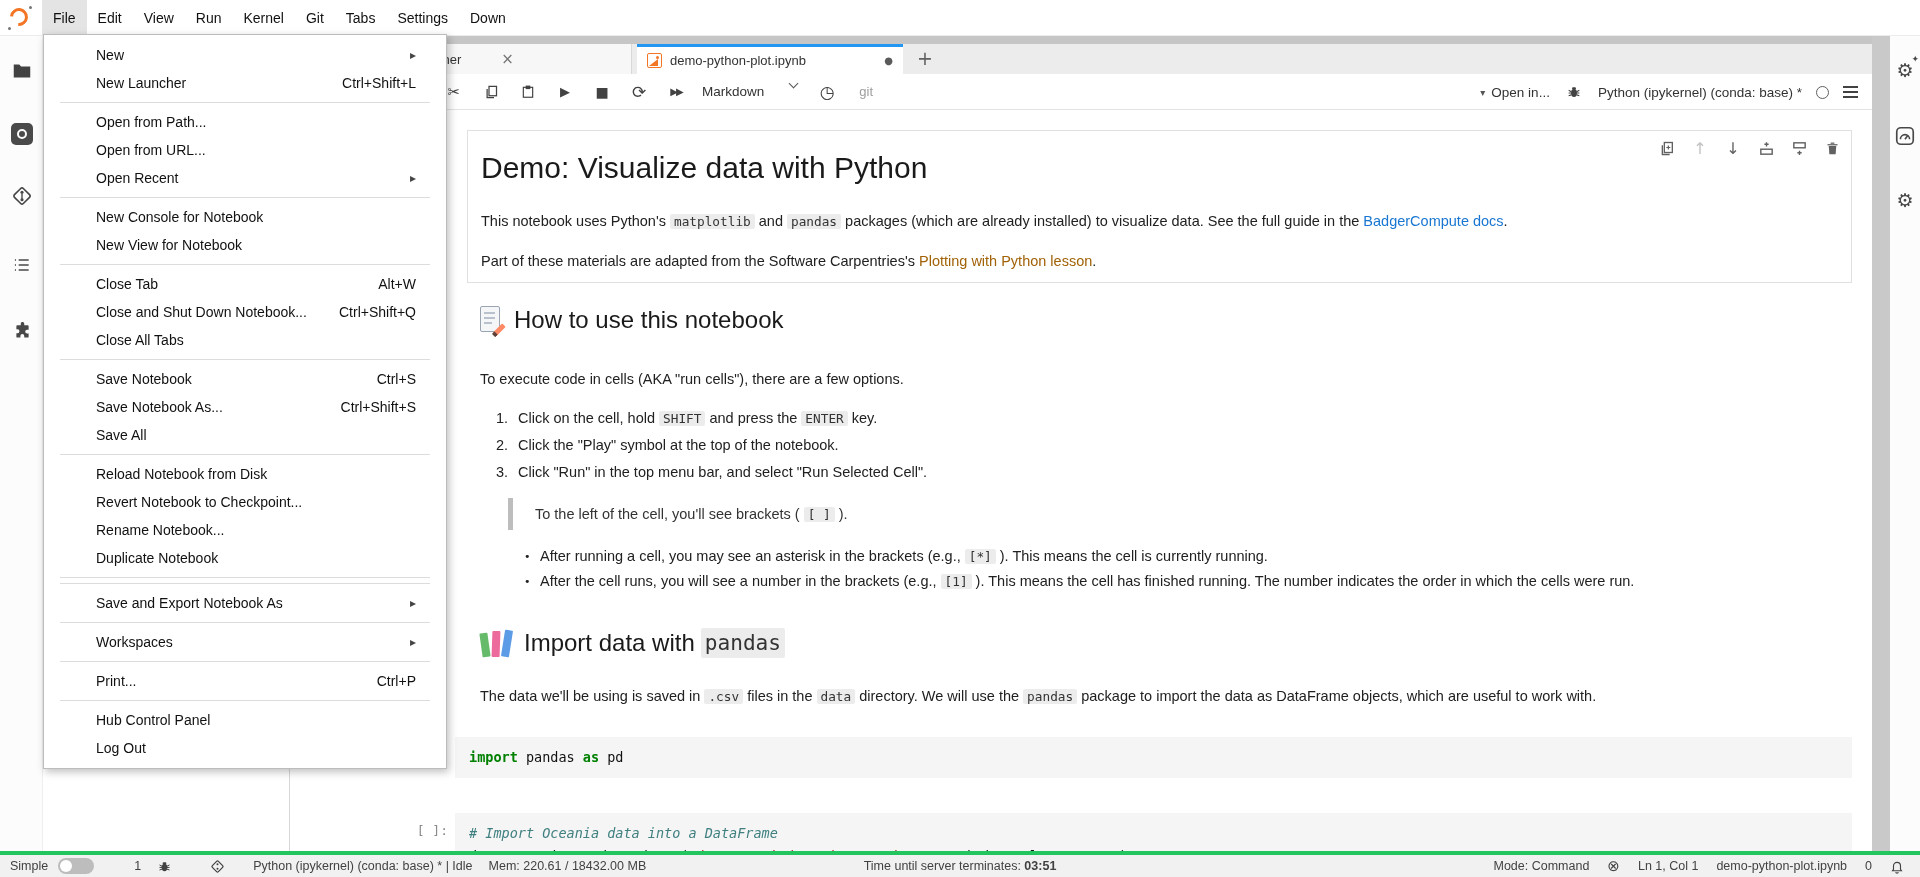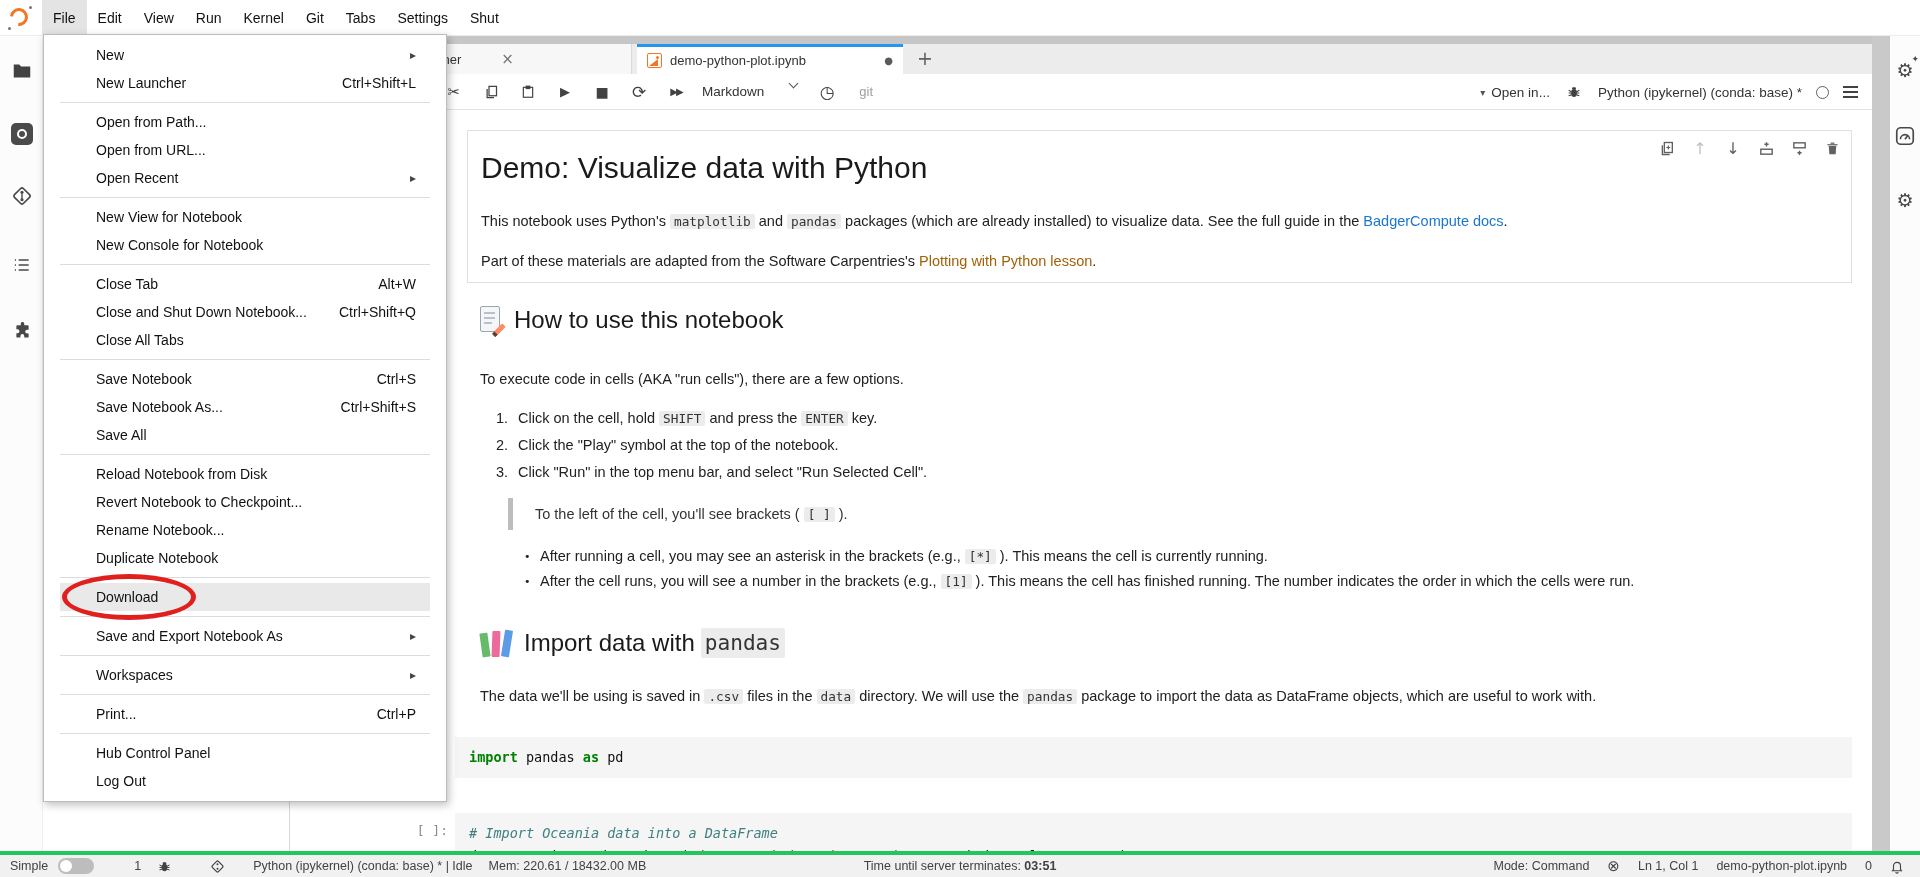--- a/index.html
+++ b/index.html
@@ -147,21 +147,21 @@
     </div>
     <div class="menubar-items">
       <div class="mb-item active">File</div>
       <div class="mb-item">Edit</div>
       <div class="mb-item">View</div>
       <div class="mb-item">Run</div>
       <div class="mb-item">Kernel</div>
       <div class="mb-item">Git</div>
       <div class="mb-item">Tabs</div>
       <div class="mb-item">Settings</div>
-      <div class="mb-item">Shut</div>
+      <div class="mb-item">Down</div>
     </div>
   </div>
 
   <div class="left-bar">
     <div class="lb-ic" style="top:23px;">
       <svg width="22" height="22" viewBox="0 0 24 24">
           <path d="M3 5h6l2 2h10v12H3z" fill="#424242"></path>
         </svg>
     </div>
     <div class="lb-ic" style="top:86px;">
@@ -419,24 +419,24 @@
       </div>
     <div class="mi">
         <span class="lbl">Open from URL...</span>
       </div>
     <div class="mi">
         <span class="lbl">Open Recent</span>
         <span class="arr">▸</span>
       </div>
     <div class="msep"></div>
     <div class="mi">
+        <span class="lbl">New Console for Notebook</span>
+      </div>
+    <div class="mi">
         <span class="lbl">New View for Notebook</span>
-      </div>
-    <div class="mi">
-        <span class="lbl">New Console for Notebook</span>
       </div>
     <div class="msep"></div>
     <div class="mi">
         <span class="lbl">Close Tab</span>
         <span class="sc">Alt+W</span>
       </div>
     <div class="mi">
         <span class="lbl">Close and Shut Down Notebook...</span>
         <span class="sc">Ctrl+Shift+Q</span>
       </div>
@@ -462,24 +462,20 @@
     <div class="mi">
         <span class="lbl">Revert Notebook to Checkpoint...</span>
       </div>
     <div class="mi">
         <span class="lbl">Rename Notebook...</span>
       </div>
     <div class="mi">
         <span class="lbl">Duplicate Notebook</span>
       </div>
     <div class="msep"></div>
-    <div class="mi hl">
-      <span class="lbl">Download</span>
-      <span class="red-ellipse"></span>
-    </div>
     <div class="msep"></div>
     <div class="mi">
         <span class="lbl">Save and Export Notebook As</span>
         <span class="arr">▸</span>
       </div>
     <div class="msep"></div>
     <div class="mi">
         <span class="lbl">Workspaces</span>
         <span class="arr">▸</span>
       </div>

